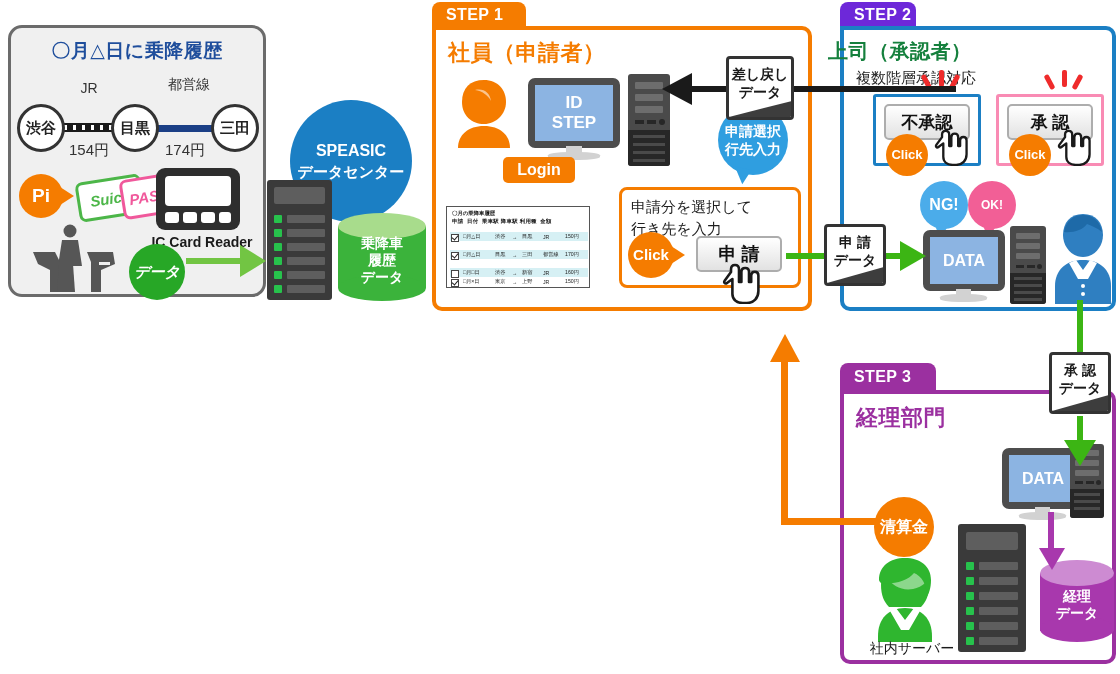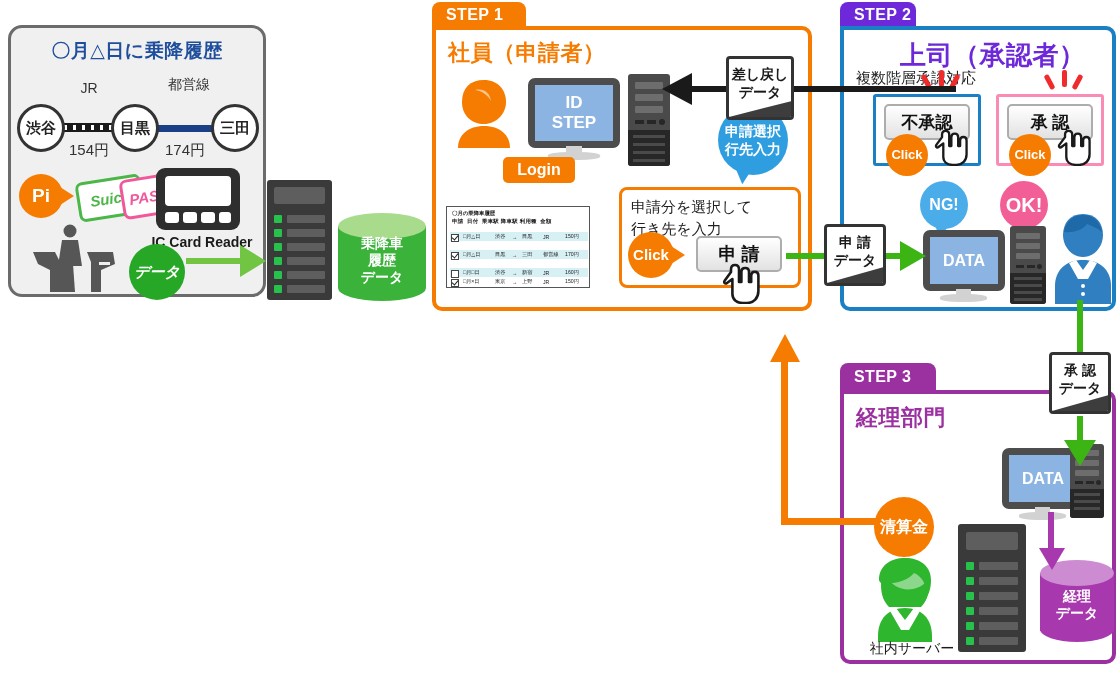--- a/index.html
+++ b/index.html
@@ -213,20 +213,24 @@
     </svg>
 
     <div class="bubble-round" style="left:118px;top:216px;width:56px;height:56px;background:#27a726;font-size:15px;font-style:italic;">
       <span>データ</span>
     </div>
   </div>
 
   <div class="arrow-line" style="left:186px;top:258px;width:62px;height:6px;background:#72c543;"></div>
   <div class="arrow-head" style="left:240px;top:245px;border-top:16px solid transparent;border-bottom:16px solid transparent;border-left:26px solid #72c543;"></div>
 
+  <div class="bubble-round abs" style="left:290px;top:100px;width:122px;height:122px;background:#1b7fc4;font-size:16px;line-height:1.35;flex-direction:column;">
+    <span>SPEASIC</span>
+    <span style="font-size:15px">データセンター</span>
+  </div>
 
   <div class="rack" style="left:267px;top:180px;width:65px;height:120px;">
     <div class="rack-top" style="left:7px;top:7px;width:51px;height:17px;"></div>
     <div class="rack-led" style="left:7px;top:35px;width:8px;height:8px;"></div>
     <div class="rack-row" style="left:20px;top:35px;width:38px;height:8px;"></div>
     <div class="rack-led" style="left:7px;top:49px;width:8px;height:8px;"></div>
     <div class="rack-row" style="left:20px;top:49px;width:38px;height:8px;"></div>
     <div class="rack-led" style="left:7px;top:63px;width:8px;height:8px;"></div>
     <div class="rack-row" style="left:20px;top:63px;width:38px;height:8px;"></div>
     <div class="rack-led" style="left:7px;top:77px;width:8px;height:8px;"></div>
@@ -354,21 +358,21 @@
   <div class="speech" style="left:718px;top:105px;width:70px;height:70px;background:#2f9ee0;color:#2f9ee0;font-size:14px;line-height:1.3;">
     <div style="color:#fff;text-align:center">
       <span>申請選択</span><br>
       <span>行先入力</span>
     </div>
   </div>
 
   <div class="step-tab" style="left:840px;top:2px;width:76px;height:26px;background:#6d28d9;">STEP 2</div>
   <div class="panel" style="left:840px;top:26px;width:276px;height:285px;border:4px solid #1b7fc4;border-radius:0 10px 10px 10px;"></div>
 
-  <div class="hdr-title" style="left:900px;top:38px;font-size:26px;color:#6d28d9;">上司（承認者）</div>
+  <div class="hdr-title" style="left:828px;top:38px;font-size:20px;color:#15803d;">上司（承認者）</div>
   <div class="sub-text" style="left:856px;top:68px;font-size:15px;">複数階層承認対応</div>
 
   <div class="panel" style="left:873px;top:94px;width:108px;height:72px;border:3px solid #1b7fc4;border-radius:3px;background:transparent;"></div>
   <div class="greybtn" style="left:884px;top:104px;width:86px;height:36px;font-size:17px;">不承認</div>
   <div class="burst" style="left:924px;top:74px;width:5px;height:16px;transform:rotate(-28deg);"></div>
   <div class="burst" style="left:939px;top:70px;width:5px;height:17px;"></div>
   <div class="burst" style="left:952px;top:74px;width:5px;height:16px;transform:rotate(28deg);"></div>
   <div class="bubble-round" style="left:886px;top:134px;width:42px;height:42px;background:#f57c00;font-size:13px;">
     <span>Click</span>
   </div>
@@ -384,21 +388,21 @@
   <div class="bubble-round" style="left:1009px;top:134px;width:42px;height:42px;background:#f57c00;font-size:13px;">
     <span>Click</span>
   </div>
   <svg class="hand" style="left:1057px;top:128px;" width="34" height="38" viewBox="0 0 38 42">
     <path d="M13 3c2.6 0 4 2 4 4.4V20h2.4V10c0-2.4 1.5-4 3.8-4s3.8 1.6 3.8 4v10h2.2v-6.4c0-2.4 1.6-3.8 3.6-3.8 2.2 0 3.6 1.6 3.6 3.8V29c0 7-4.6 12-11.6 12h-4c-5.6 0-10.4-3-10.4-9V17L5 21c-2 1.6-3.6-.6-2.2-2.6L9 10V7.4C9 5 10.4 3 13 3z" fill="#ffffff" stroke="#1a1a1a" stroke-width="2.6" stroke-linejoin="round"></path>
   </svg>
 
   <div class="speech" style="left:920px;top:181px;width:48px;height:48px;background:#4bacea;color:#4bacea;font-size:16px;">
     <span style="color:#fff">NG!</span>
   </div>
-  <div class="speech" style="left:1000px;top:181px;width:48px;height:48px;background:#f striking;color:#f25f96;background:#f25f96;font-size:20px;">
+  <div class="speech" style="left:968px;top:181px;width:48px;height:48px;background:#f striking;color:#f25f96;background:#f25f96;font-size:12px;">
     <span style="color:#fff">OK!</span>
   </div>
 
   <div class="monitor" style="left:923px;top:230px;width:82px;height:72px;">
     <div class="mon-frame" style="height:61px;">
       <div class="mon-scr" style="font-size:16px;">
           <span>DATA</span>
         </div>
     </div>
     <div class="mon-neck" style="left:33px;top:59px;width:15px;height:7px;"></div>

